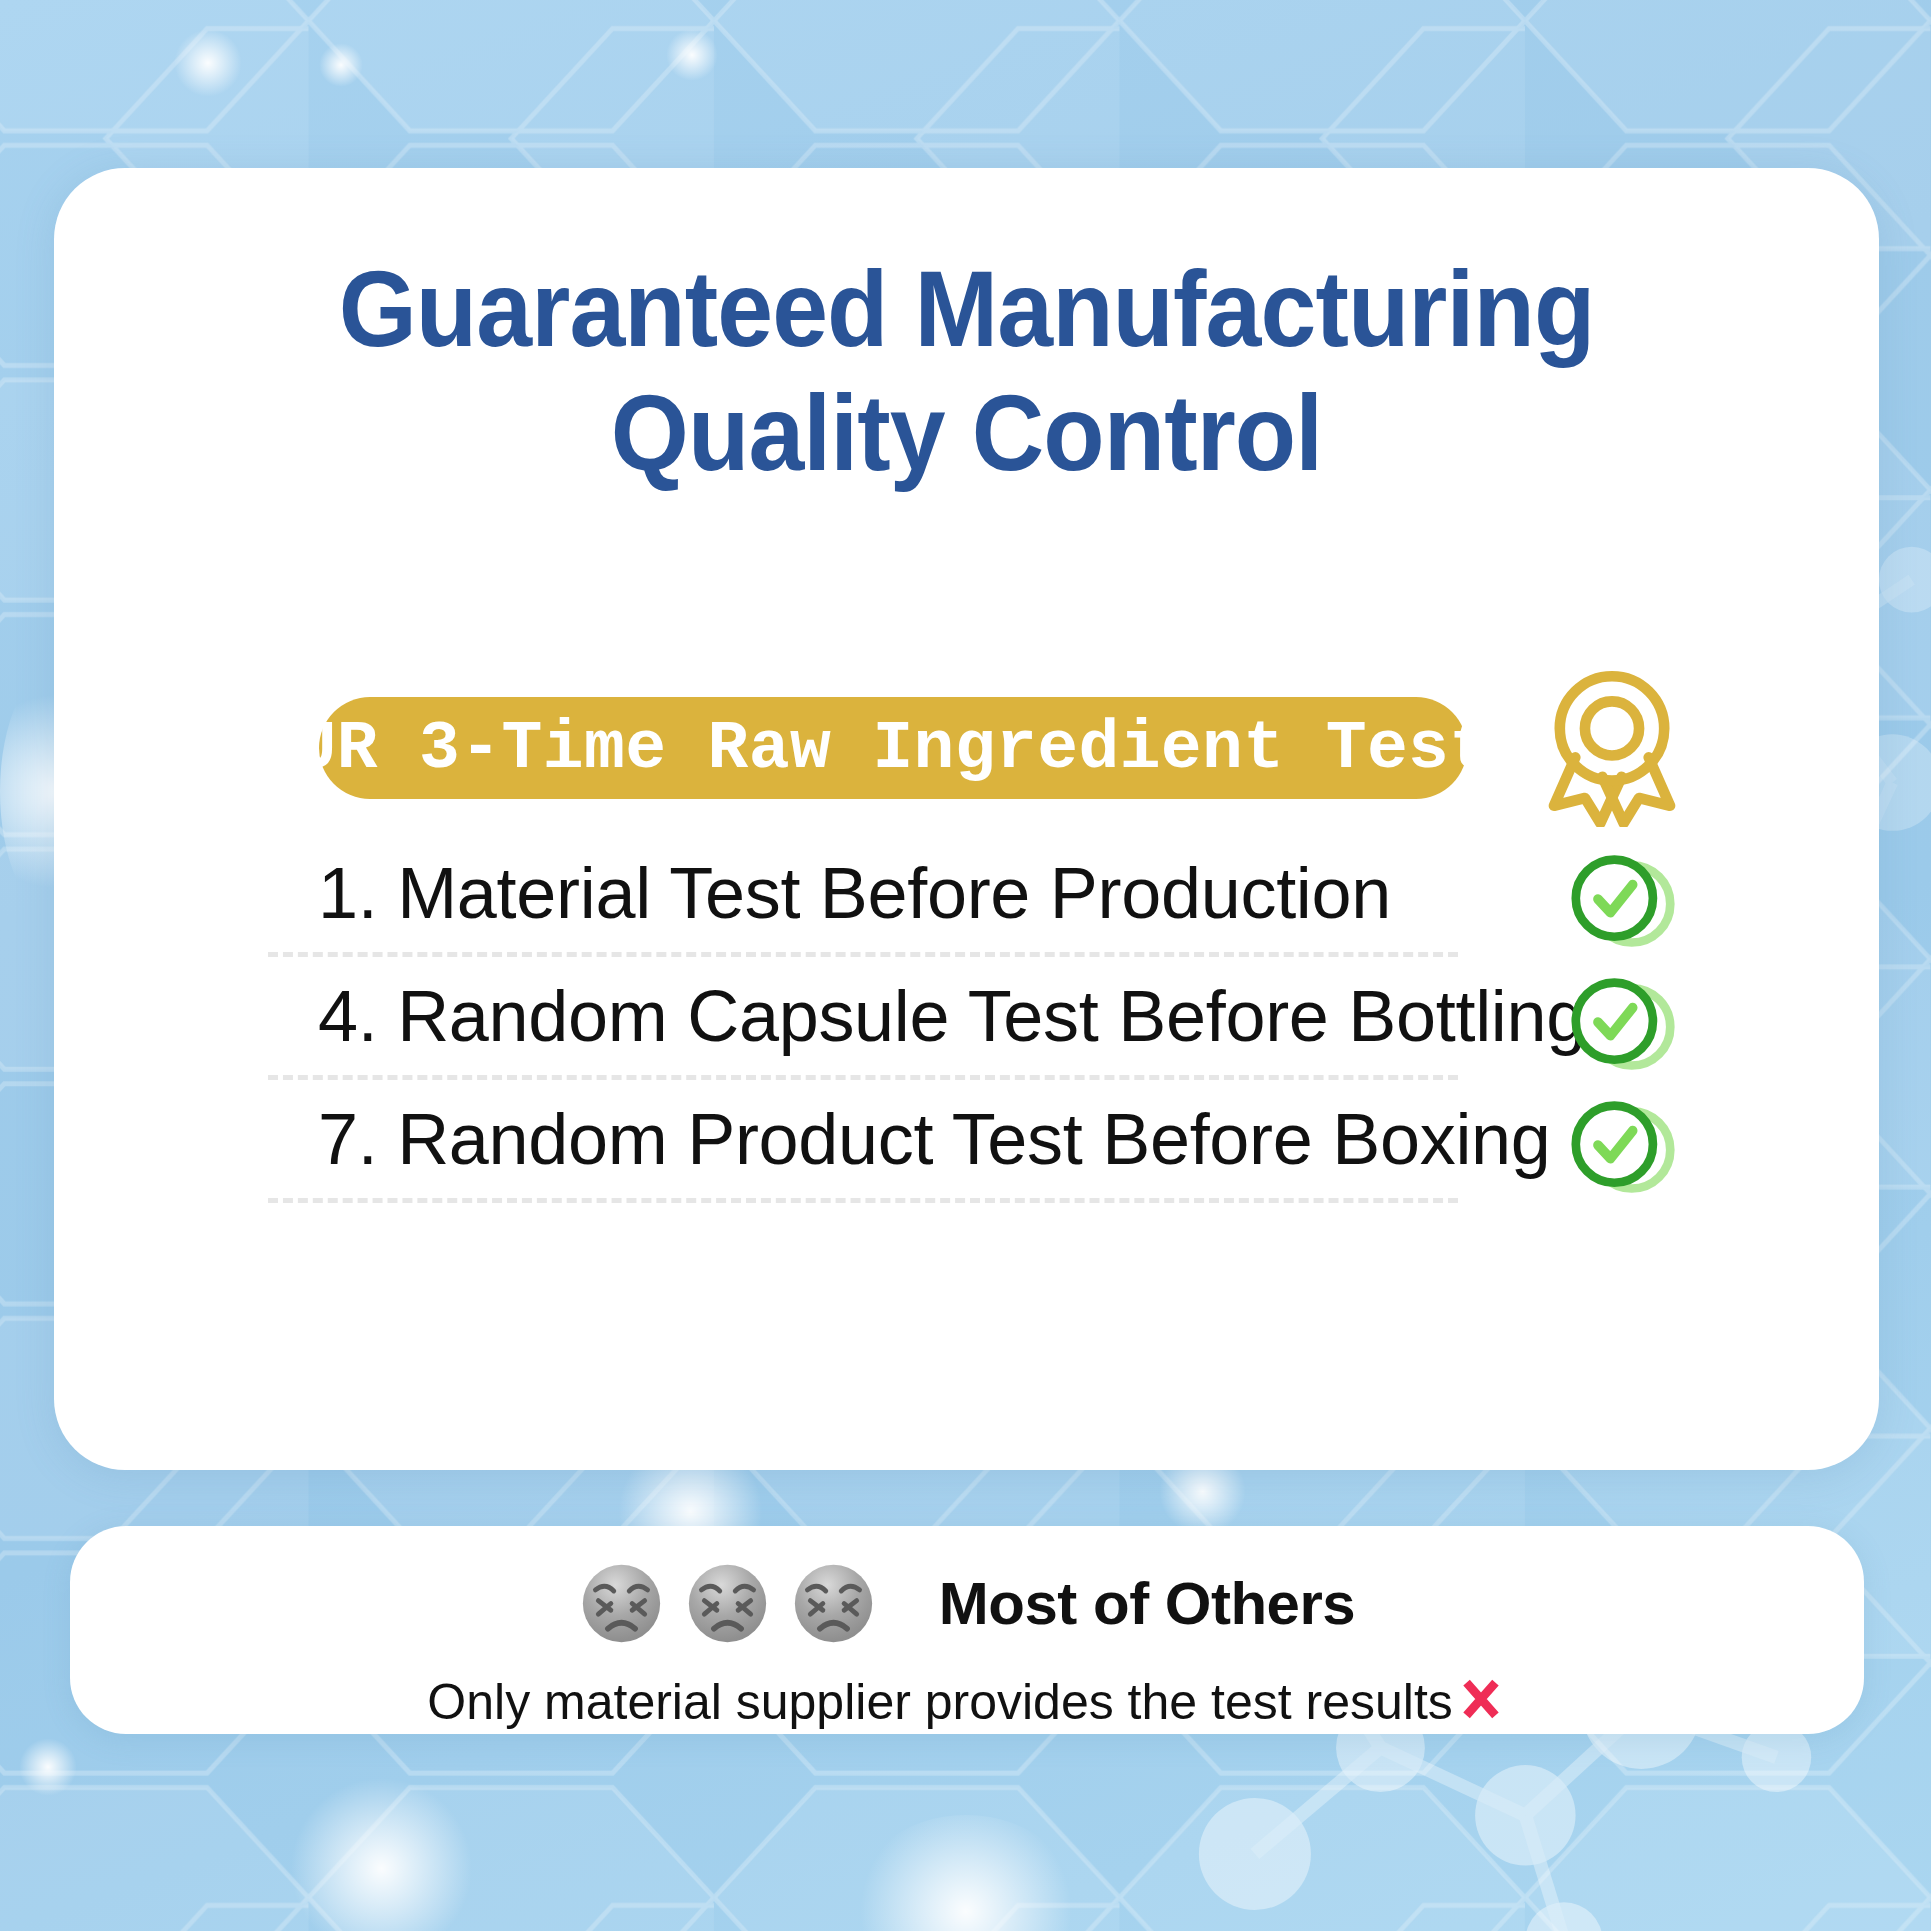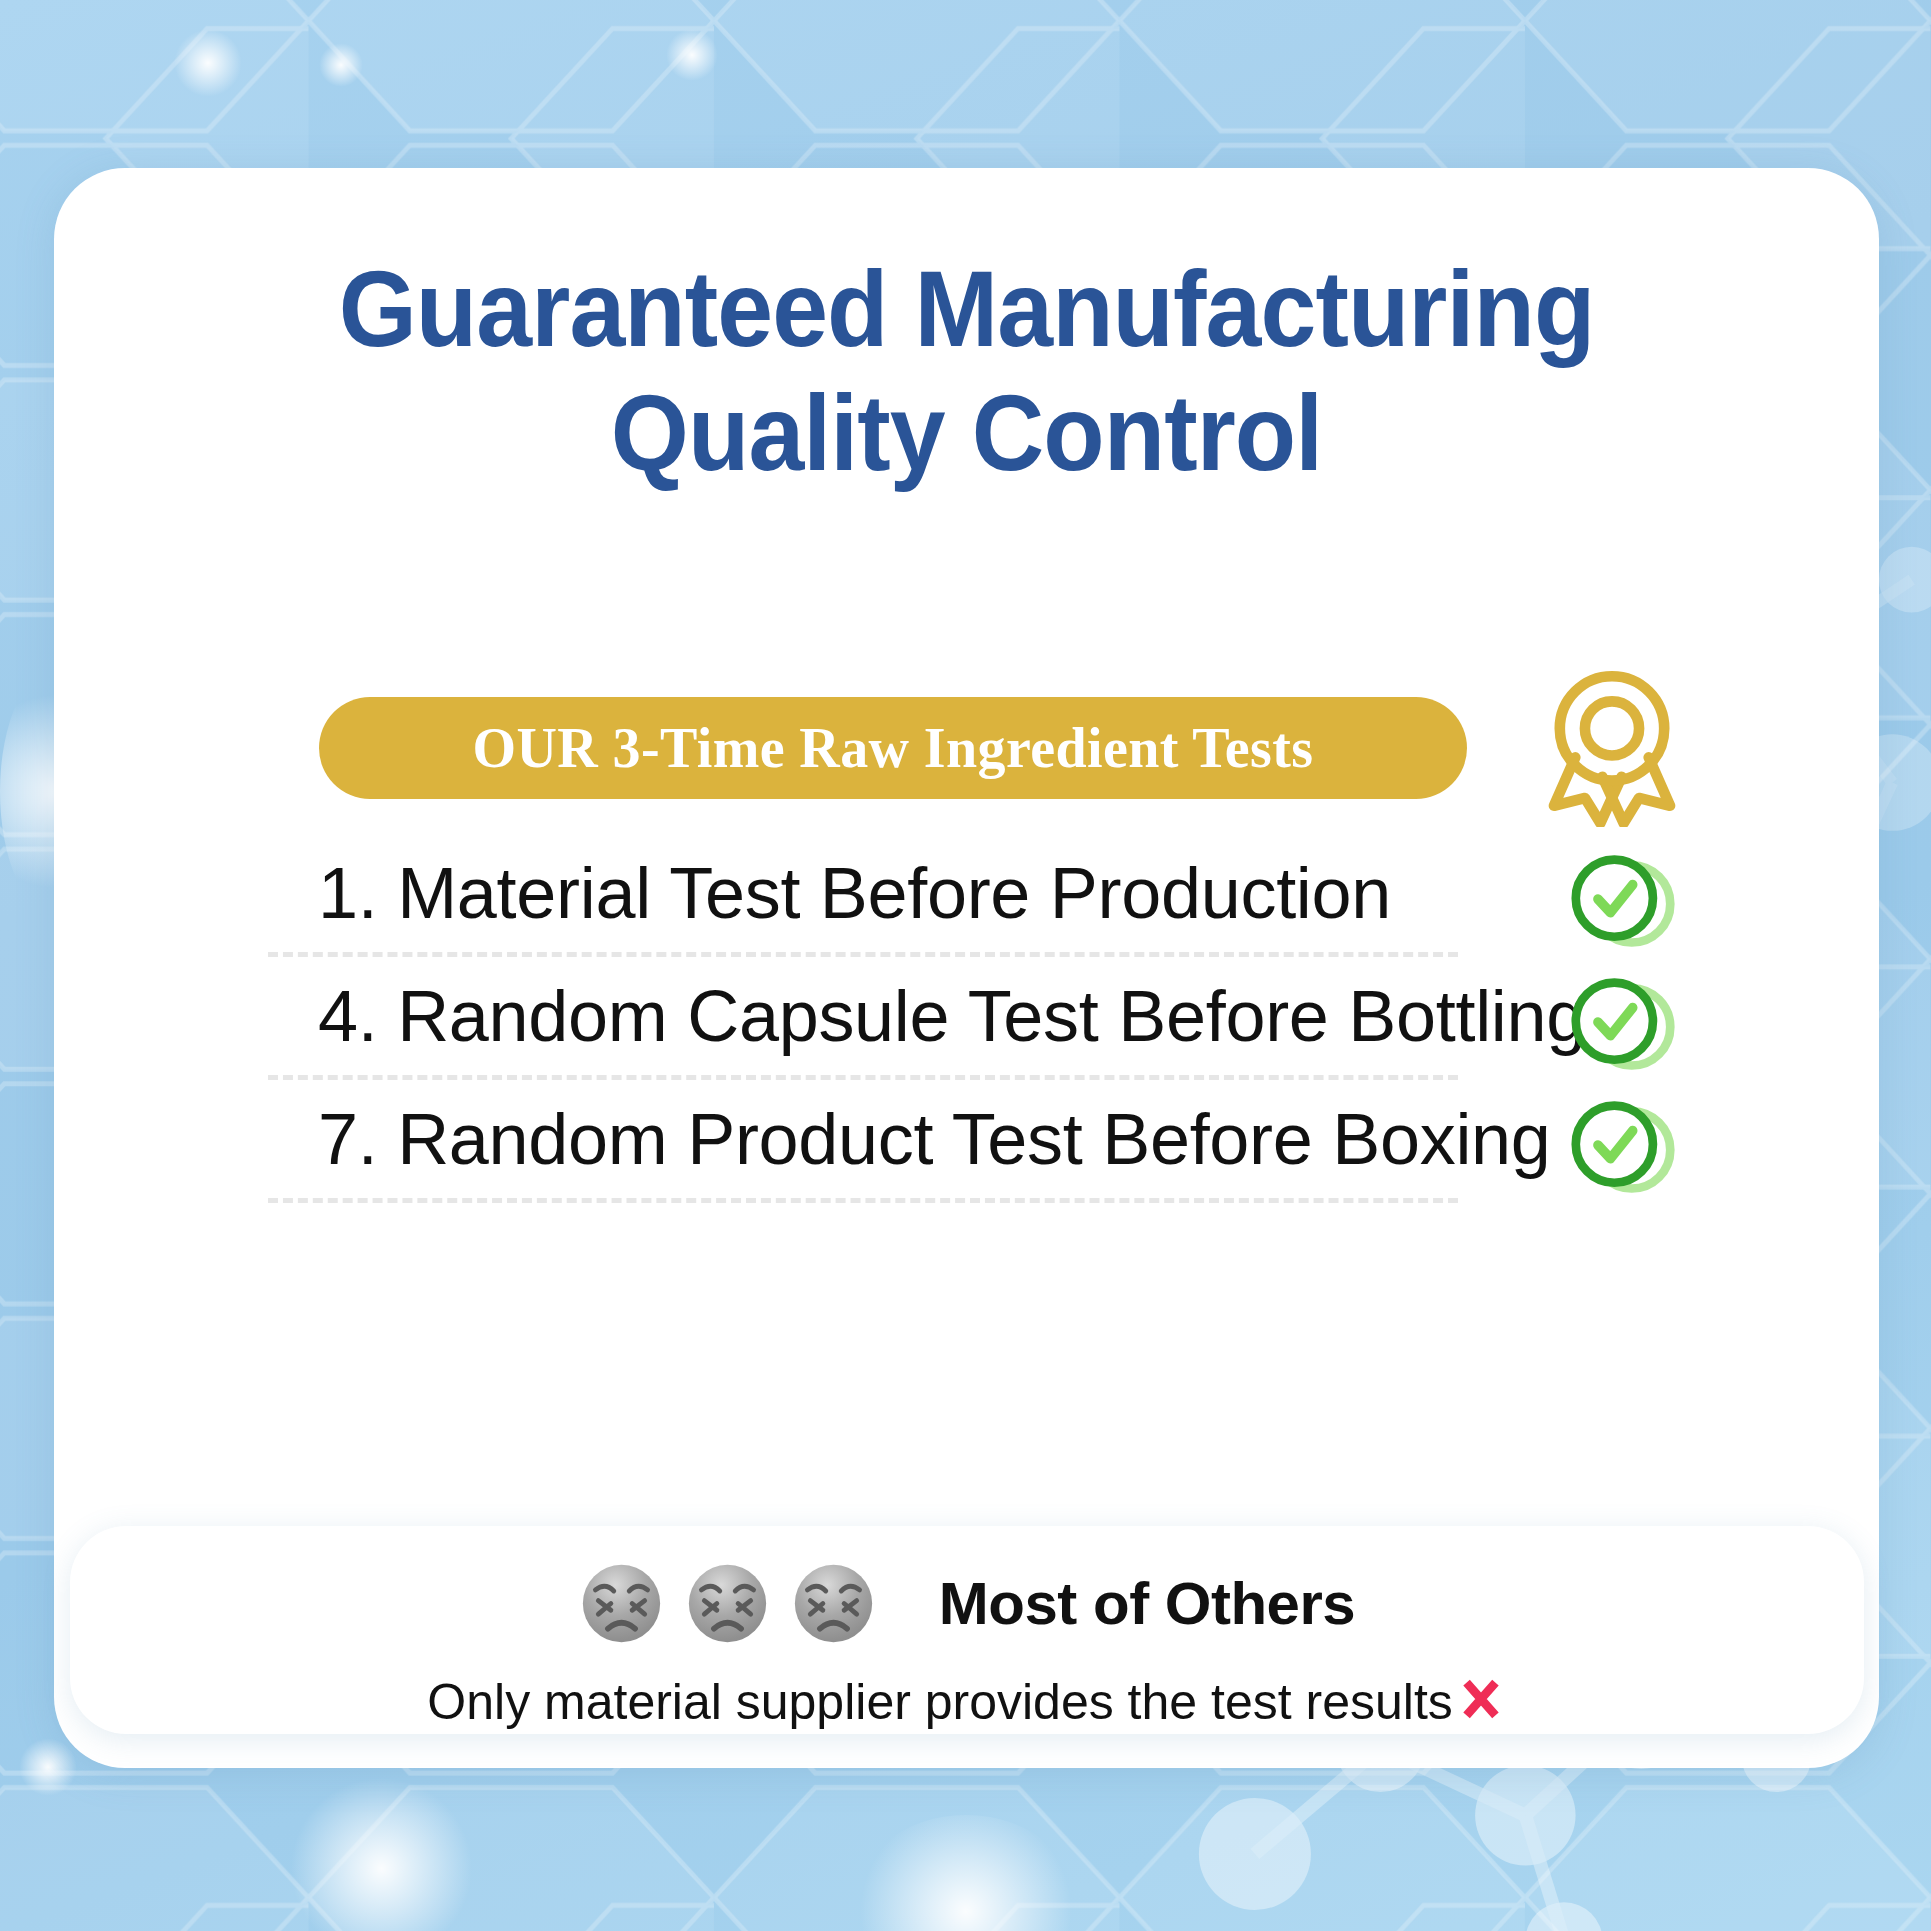--- a/index.html
+++ b/index.html
@@ -40,21 +40,21 @@
     position: absolute;
     opacity: 0.55;
   }
 
   
   .main-card {
     position: absolute;
     left: 54px;
     top: 168px;
     width: 1825px;
-    height: 1600px;
+    height: 1302px;
     background: #ffffff;
     border-radius: 71px;
     box-shadow: 0 5.8px 39px rgba(90,140,180,0.18);
   }
 
   .title-block {
     position: absolute;
     left: 0;
     top: 79px;
     width: 100%;
@@ -88,23 +88,23 @@
     height: 102px;
     background: #dbb33d;
     border-radius: 51px;
     display: flex;
     align-items: center;
     justify-content: center;
   }
 
   .gold-pill-label {
     color: #ffffff;
-    font-family: Liberation Serif, serif;
+    font-family: Liberation Mono, monospace;
     font-weight: bold;
-    font-size: 56px;
+    font-size: 68px;
     letter-spacing: 0.4px;
     white-space: nowrap;
   }
 
   .medal-icon {
     position: absolute;
     left: 1471px;
     top: -29px;
     width: 174px;
     height: 174px;

